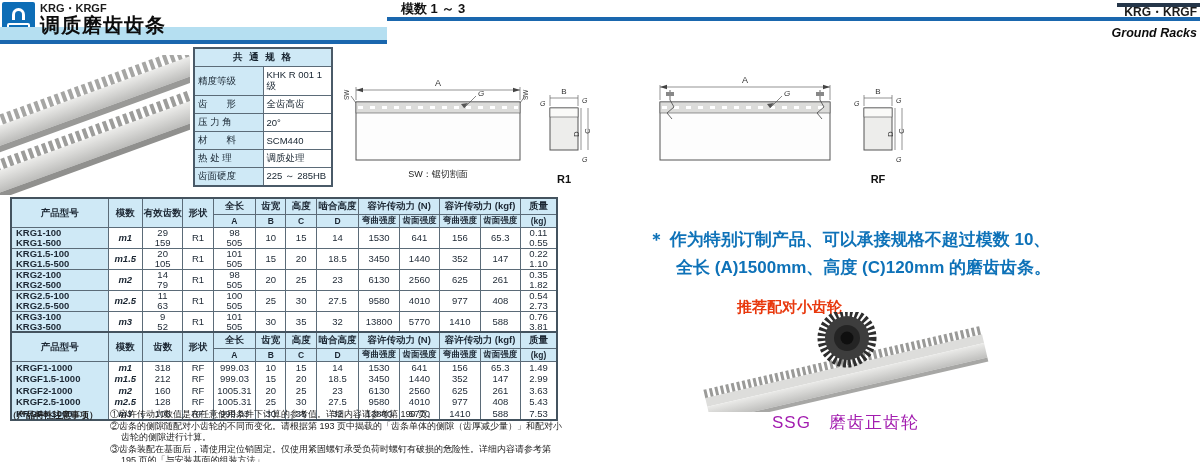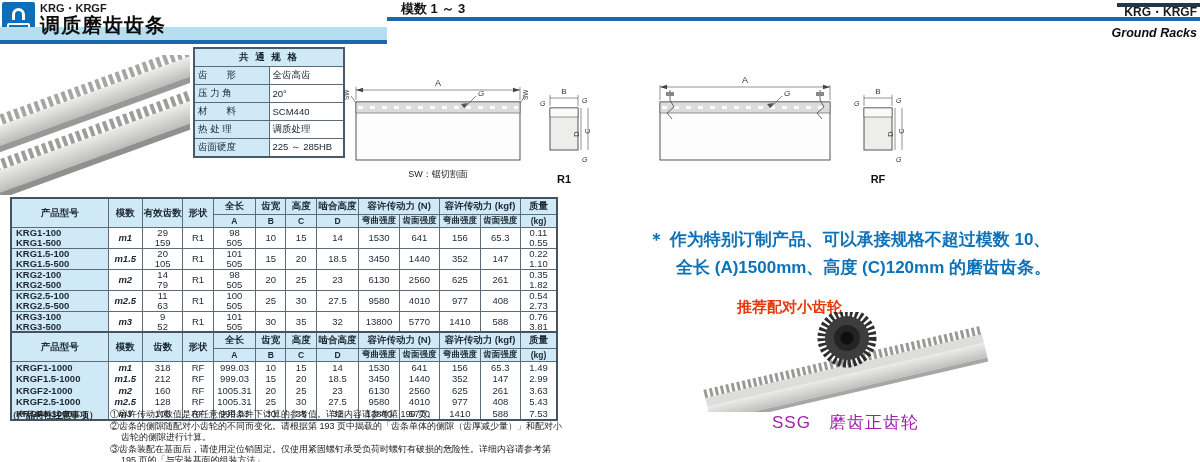--- a/index.html
+++ b/index.html
@@ -17,21 +17,21 @@
   .module-range { position:absolute; left:401px; top:0px; font-size:13px; font-weight:bold; color:#111; }
   .bar-center { position:absolute; left:387px; top:17px; width:813px; height:4px; background:#1a67ae; }
   .tab-right { position:absolute; left:1117px; top:3px; width:83px; height:4px; background:#253649; }
   .hdr-right-series { position:absolute; right:3px; top:4px; font-size:12px; font-weight:bold; color:#1b1b1b; }
   .hdr-right-en { position:absolute; right:3px; top:26px; font-size:12.5px; font-weight:bold; font-style:italic; color:#0d0d0d; }
 
   
   .photo-left { position:absolute; left:0; top:55px; }
 
   
-  .spec-table { position:absolute; left:193px; top:47px; border-collapse:collapse; table-layout:fixed; width:152px; background:#fff; }
+  .spec-table { position:absolute; left:193px; top:47px; border-collapse:collapse; table-layout:fixed; width:140px; background:#fff; }
   .spec-table th, .spec-table td { border:1px solid #5b6b78; font-size:9.5px; color:#15222e; padding:2px 3px; height:18px; }
   .spec-table { border:2px solid #4a5a68; }
   .spec-table th { background:#cfe9f6; font-weight:bold; text-align:center; letter-spacing:2px; }
   .spec-table td.lbl { background:#cfe9f6; width:52px; text-align:left; }
   .spec-table td.val { background:#fff; text-align:left; }
 
   
   .drawing { position:absolute; }
   .drawing text { font-family:"Liberation Sans", sans-serif; }
 
@@ -100,20 +100,24 @@
       <line x1="-20" y1="75" x2="210" y2="75" stroke="#9d9d9b" stroke-width="11" stroke-dasharray="4 3.2"></line>
       <rect x="-20" y="80" width="230" height="21" fill="url(#metal1)"></rect>
       <rect x="-20" y="101" width="230" height="6" fill="#90908e"></rect>
     </g>
   </svg>
 
   <table class="spec-table">
     <tbody>
         <tr>
           <th colspan="2">共 通 规 格</th>
+        </tr>
+    <tr>
+          <td class="lbl">精度等级</td>
+          <td class="val">KHK R 001 1级</td>
         </tr>
     <tr>
           <td class="lbl">齿　　形</td>
           <td class="val">全齿高齿</td>
         </tr>
     <tr>
           <td class="lbl">压 力 角</td>
           <td class="val">20°</td>
         </tr>
     <tr>

